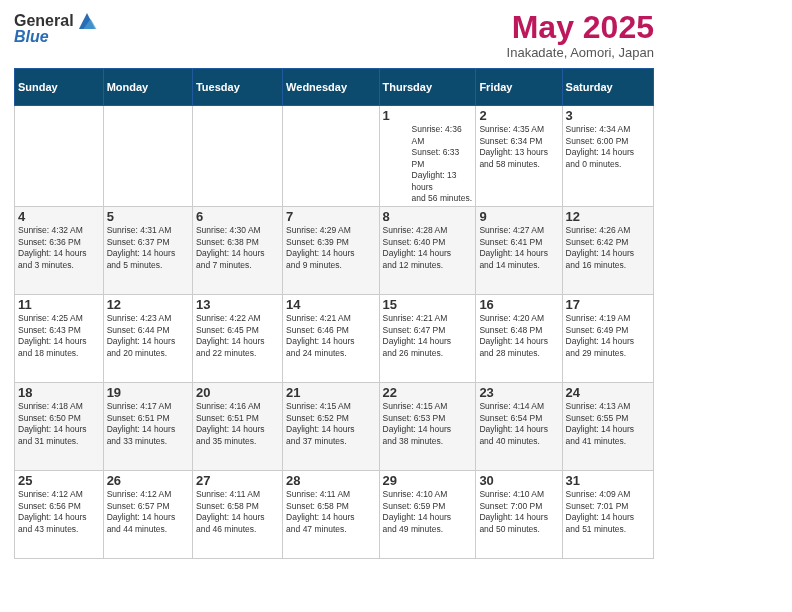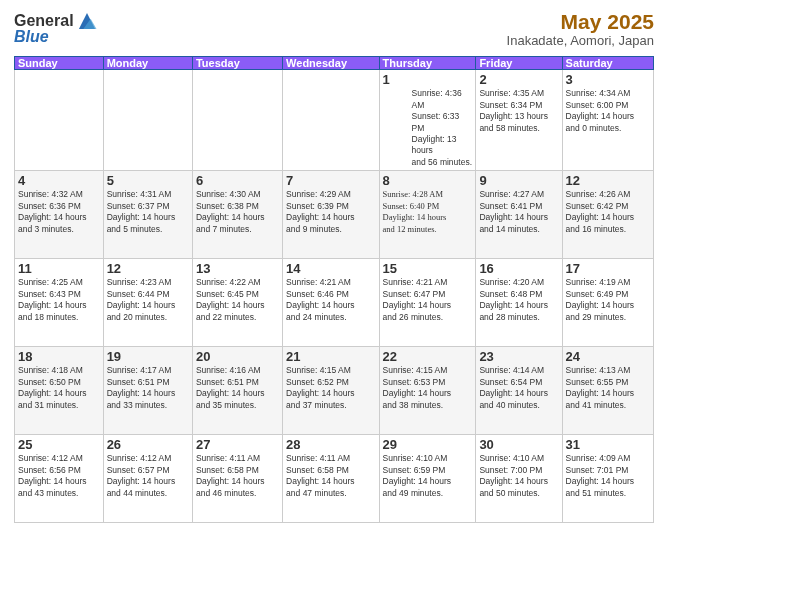--- a/index.html
+++ b/index.html
@@ -30,40 +30,40 @@
     .logo-blue { color: #2a6db5; font-style: italic; }
     .logo-icon {
       width: 22px;
       height: 22px;
       margin-left: 2px;
     }
     .title-block {
       text-align: right;
     }
     .month-title {
-      font-size: 21px;
+      font-size: 32px;
       font-weight: bold;
-      color: #a16207;
+      color: #be185d;
       line-height: 1.1;
     }
     .subtitle {
       font-size: 13px;
       color: #555;
     }
     .calendar {
       width: 100%;
       border-collapse: collapse;
       border: 1px solid #ccc;
     }
     .calendar th {
-      background: #8b5cf6;
+      background: #0c4a6e;
       color: #fff;
       font-size: 11px;
       font-weight: bold;
-      padding: 0 3px;
+      padding: 12px 3px;
       text-align: left;
       border: 1px solid #1f5a9e;
     }
     .calendar td {
       border: 1px solid #ccc;
       vertical-align: top;
       padding: 2px 3px;
       width: 113px;
       height: 88px;
       background: #fff;
@@ -173,21 +173,21 @@
           </td>
           <td>
             <div class="day-number">7</div>
             <div class="day-info" style="white-space: pre-line;">Sunrise: 4:29 AM
 Sunset: 6:39 PM
 Daylight: 14 hours
 and 9 minutes.</div>
           </td>
           <td>
             <div class="day-number">8</div>
-            <div class="day-info" style="white-space: pre-line; font-family: Liberation Serif, serif;">Sunrise: 4:28 AM
+            <div class="day-info" style="white-space: pre-line;">Sunrise: 4:28 AM
 Sunset: 6:40 PM
 Daylight: 14 hours
 and 12 minutes.</div>
           </td>
           <td>
             <div class="day-number">9</div>
             <div class="day-info" style="white-space: pre-line;">Sunrise: 4:27 AM
 Sunset: 6:41 PM
 Daylight: 14 hours
 and 14 minutes.</div>

